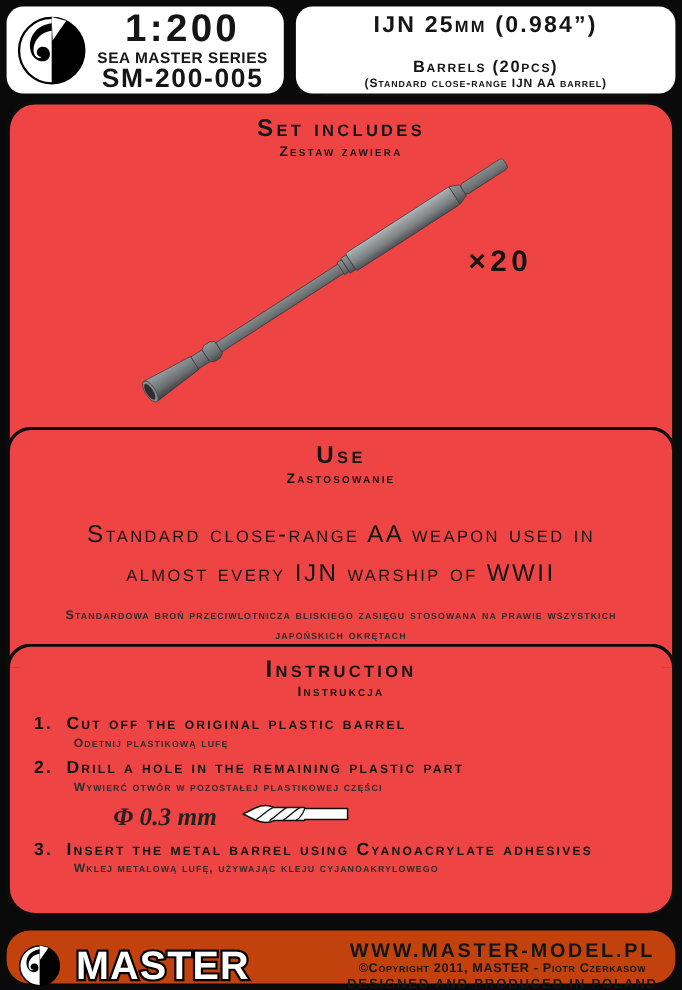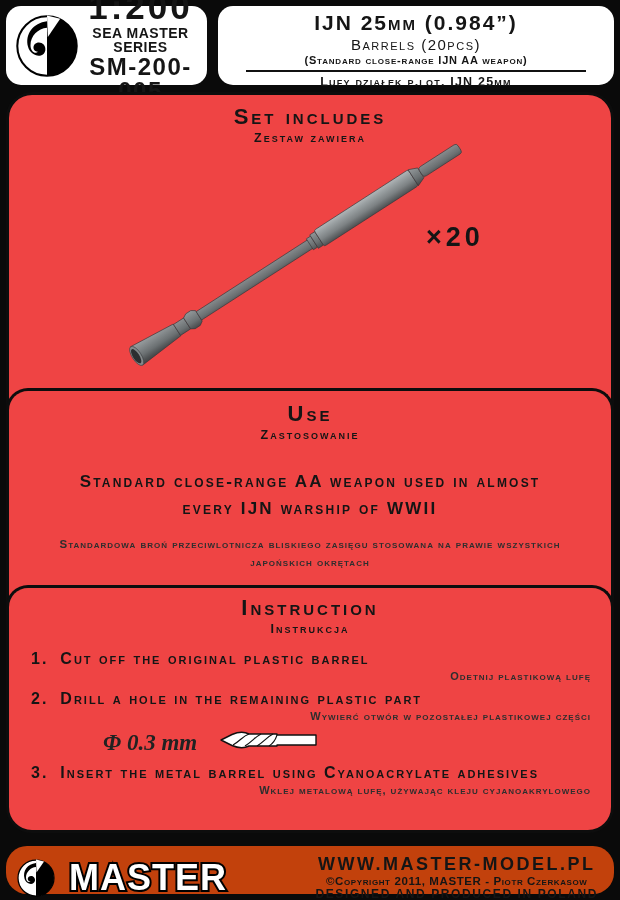--- a/index.html
+++ b/index.html
@@ -1,52 +1,52 @@
 <!DOCTYPE html>
 <html><head>
 <meta charset="utf-8">
 <style>
   html,body{margin:0;padding:0;}
   body{width:620px;height:900px;background:#0a0a0a;font-family:"Liberation Sans",sans-serif;color:#151515;}
   .page{position:relative;width:620px;height:900px;background:#0a0a0a;overflow:hidden;}
 
   
   .header-row{position:absolute;top:6px;left:6px;right:6px;height:79px;display:flex;gap:11px;}
-  .brand-box{width:201px;background:#fff;border-radius:15px;display:flex;align-items:center;padding:3px 6px 3px 8px;box-sizing:border-box;}
+  .brand-box{width:252px;background:#fff;border-radius:15px;display:flex;align-items:center;padding:3px 6px 3px 8px;box-sizing:border-box;}
   .brand-text{flex:1;text-align:center;line-height:1;}
   .brand-scale{font-size:35px;font-weight:bold;letter-spacing:3px;}
   .brand-series{font-size:14px;font-weight:bold;letter-spacing:.5px;margin-top:2px;}
   .brand-code{font-size:24px;font-weight:bold;letter-spacing:1.5px;margin-top:1px;}
   .title-box{flex:1;background:#fff;border-radius:15px;text-align:center;padding-top:5px;box-sizing:border-box;}
   .title-l1{font-size:21px;font-weight:bold;letter-spacing:2px;font-variant:small-caps;}
-  .title-l2{font-size:15px;font-weight:normal;letter-spacing:1.5px;font-variant:small-caps;margin-top:1px;}
+  .title-l2{font-size:15px;font-weight:bold;letter-spacing:1.5px;font-variant:small-caps;margin-top:17px;}
   .title-l3{font-size:11px;font-weight:bold;letter-spacing:.8px;font-variant:small-caps;margin-top:1px;}
   .title-hr{width:86%;border:none;border-top:2px solid #111;margin:4px auto 3px;}
   .title-l4{font-size:12.5px;font-weight:bold;letter-spacing:1.2px;font-variant:small-caps;}
 
   
   .main-box{position:absolute;top:92px;left:6px;right:6px;height:741px;background:#ef4444;border:3px solid #0d0d0d;border-radius:26px;box-sizing:border-box;}
   .sec{position:relative;text-align:center;box-sizing:border-box;}
   .sec-h{font-size:22px;font-weight:bold;letter-spacing:3px;font-variant:small-caps;}
   .sec-sub{font-size:12.5px;font-weight:bold;letter-spacing:2px;font-variant:small-caps;margin-top:1px;}
   .divider{height:22px;border:3px solid #0d0d0d;border-bottom:none;border-radius:22px 22px 0 0;margin:0 -3px -22px;box-sizing:border-box;}
 
   .sec-set{height:293px;padding-top:9px;}
   .barrel-wrap{position:absolute;top:43px;left:11px;width:580px;height:236px;}
   .qty{position:absolute;left:406px;top:84px;font-size:27px;font-weight:bold;letter-spacing:4px;font-variant:small-caps;}
 
   .sec-use{height:197px;padding-top:13px;}
-  .use-en{max-width:480px;margin:26px auto 0;font-size:17px;font-weight:bold;letter-spacing:2.2px;line-height:1.6;font-variant:small-caps;}
+  .use-en{max-width:480px;margin:26px auto 0;font-size:22px;font-weight:normal;letter-spacing:2.2px;line-height:1.6;font-variant:small-caps;}
   .use-pl{max-width:560px;margin:14px auto 0;font-size:11.5px;font-weight:bold;letter-spacing:1px;line-height:1.5;font-variant:small-caps;color:#2e2e2e;}
 
   .sec-instruction{height:192px;padding-top:10px;text-align:center;}
   .steps{text-align:left;padding:14px 20px 0 22px;}
   .step{margin-bottom:8px;}
   .step-en{font-size:16px;font-weight:bold;letter-spacing:2px;font-variant:small-caps;display:flex;gap:12px;}
-  .step-pl{font-size:11px;font-weight:bold;letter-spacing:1px;font-variant:small-caps;color:#2e2e2e;margin:2px 0 0 36px;text-align:right;}
+  .step-pl{font-size:11px;font-weight:bold;letter-spacing:1px;font-variant:small-caps;color:#2e2e2e;margin:2px 0 0 36px;}
   .drill-row{display:flex;align-items:flex-start;gap:22px;margin:6px 0 8px 72px;}
   .phi{font-family:"Liberation Serif",serif;font-style:italic;font-size:23px;font-weight:bold;color:#222;}
 
   
   .footer-box{position:absolute;left:6px;right:6px;top:846px;height:48px;background:#c2410c;border-radius:21px;display:flex;align-items:center;padding:16px 12px 0 10px;box-sizing:border-box;}
   .footer-right{margin-left:auto;text-align:center;line-height:1.15;padding-right:4px;}
   .site{font-size:18px;font-weight:bold;letter-spacing:2.5px;}
   .copy{font-size:11.5px;font-weight:bold;letter-spacing:.6px;font-variant:small-caps;}
   .origin{font-size:12px;font-weight:bold;letter-spacing:1.6px;}
 </style>
@@ -70,21 +70,21 @@
       </svg>
       <div class="brand-text">
         <div class="brand-scale">1:200</div>
         <div class="brand-series">SEA MASTER SERIES</div>
         <div class="brand-code">SM-200-005</div>
       </div>
     </div>
     <div class="title-box">
       <div class="title-l1">IJN 25mm (0.984”)</div>
       <div class="title-l2">Barrels (20pcs)</div>
-      <div class="title-l3">(Standard close-range IJN AA weapon)</div>
+      <div class="title-l3">(Standard close-range IJN AA barrel)</div>
       <hr class="title-hr">
       <div class="title-l4">Lufy działek p.lot. IJN 25mm</div>
     </div>
   </div>
 
   <div class="main-box">
 
     <div class="sec sec-set">
       <div class="sec-h">Set includes</div>
       <div class="sec-sub">Zestaw zawiera</div>

